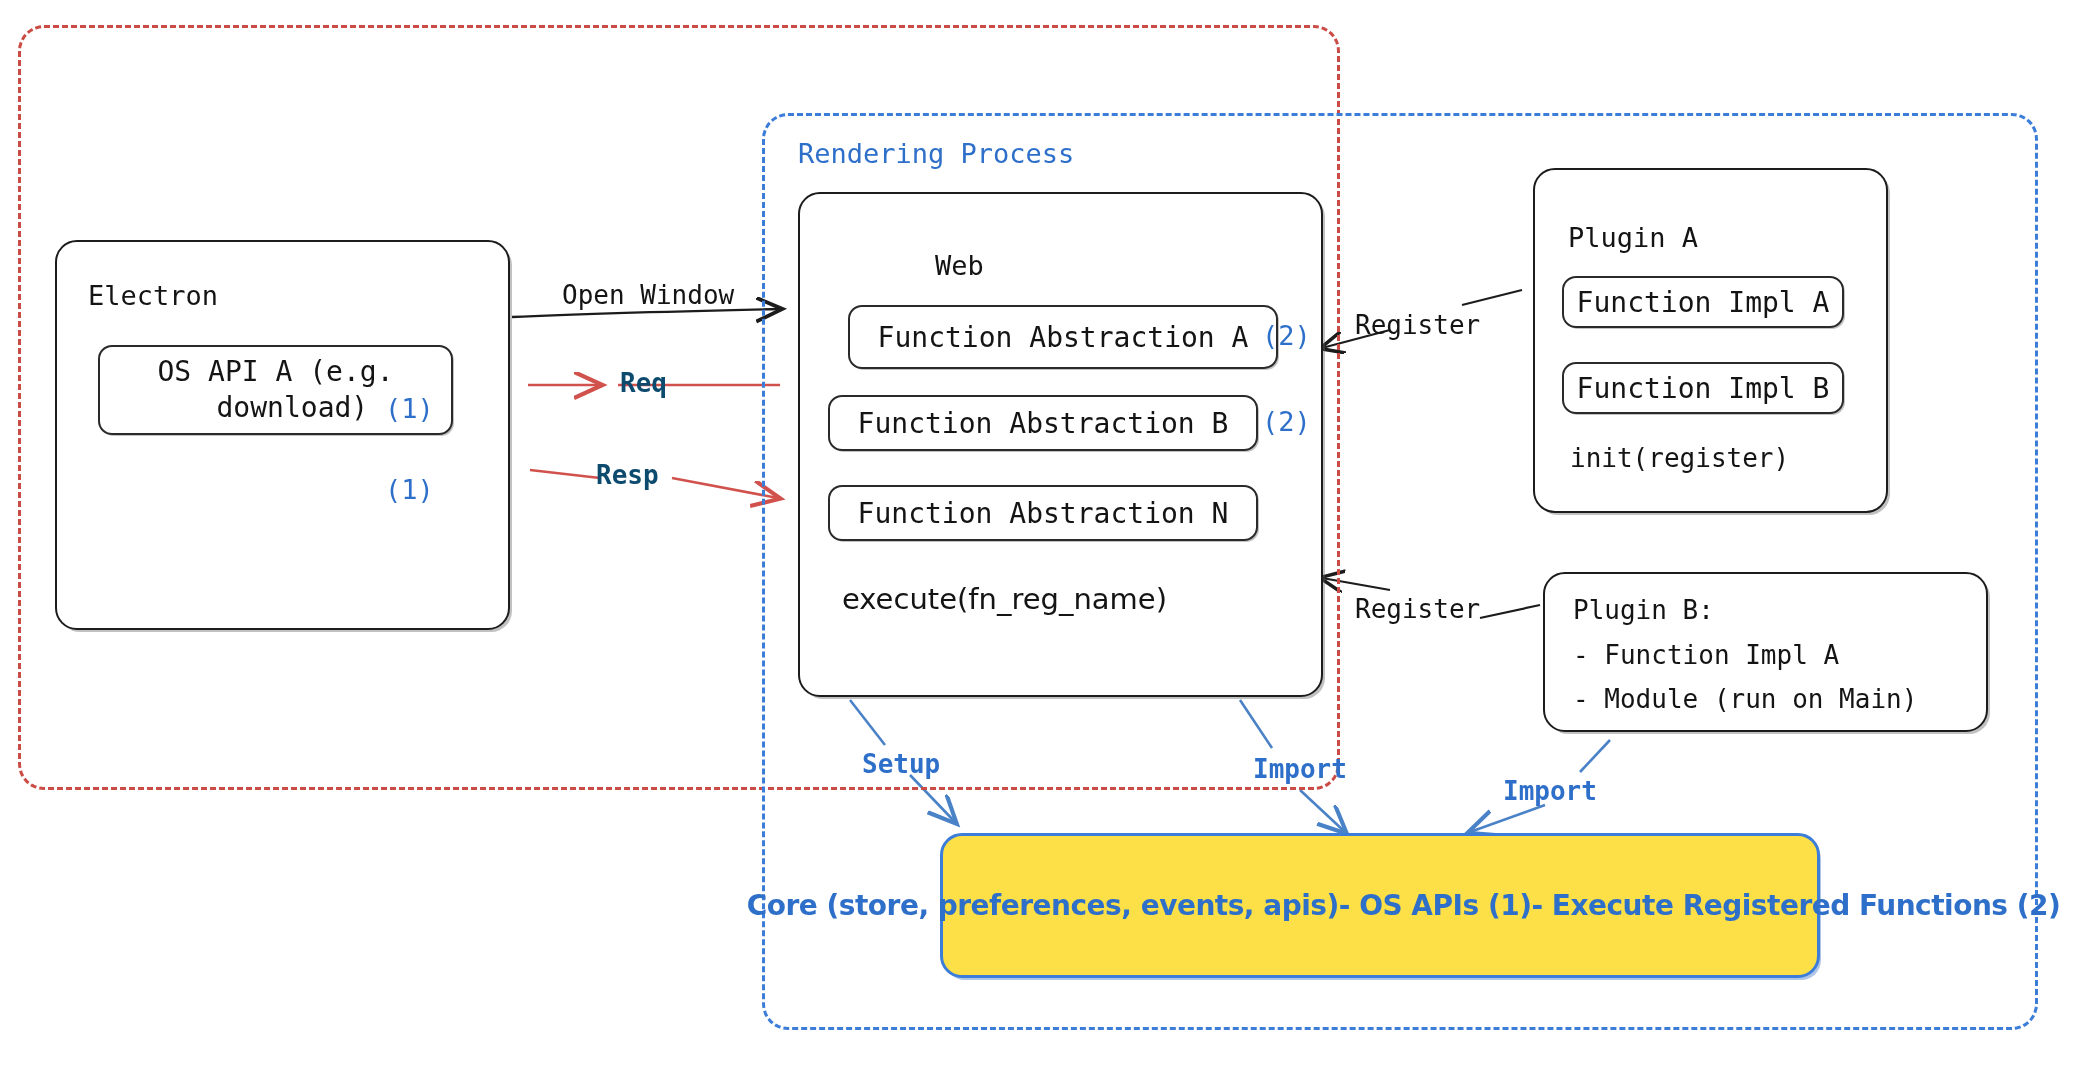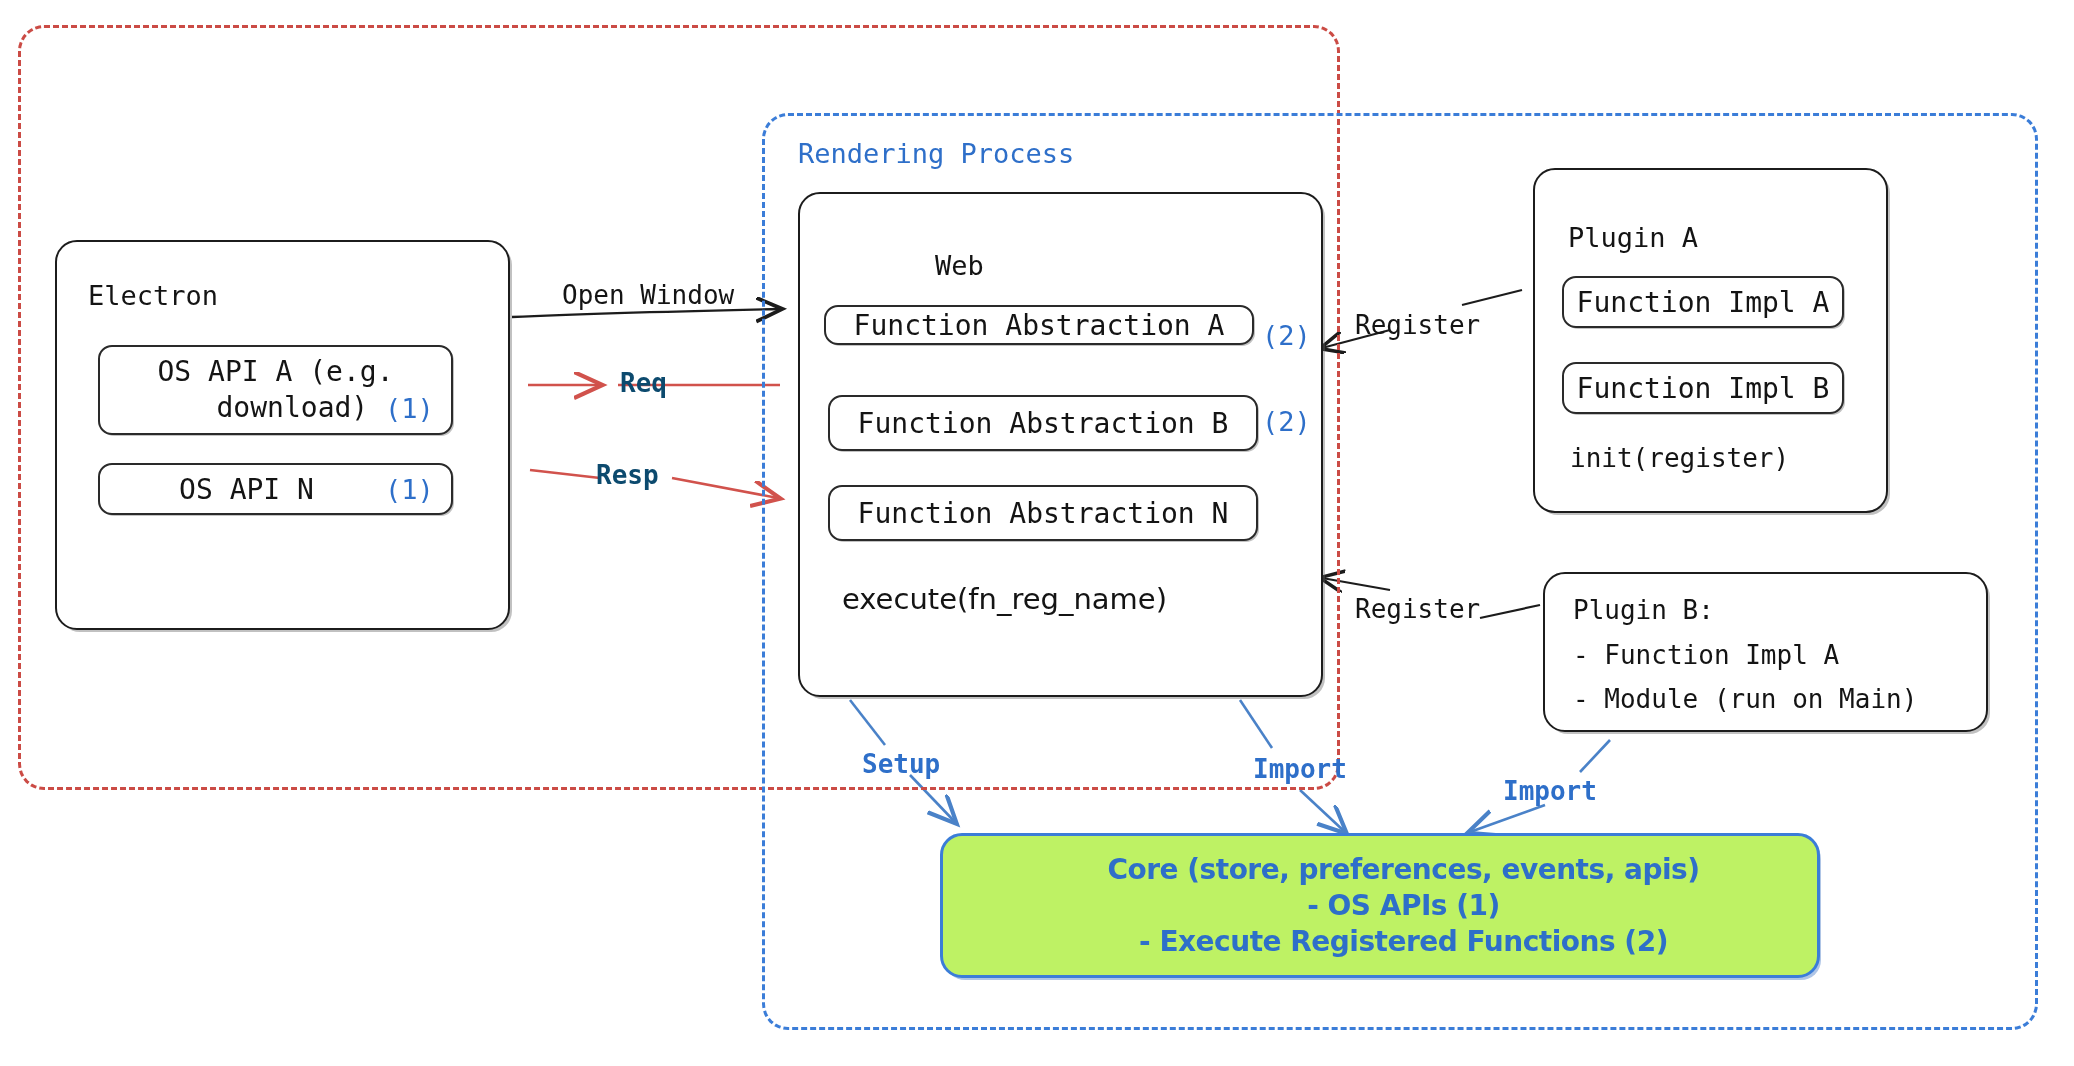--- a/index.html
+++ b/index.html
@@ -91,23 +91,23 @@
   .edge-label.black{color:#141414;}
   .edge-label.red{color:#0c4a6e;}
   .edge-label.blue{color:#2e6fc9;font-weight:bold;}
 
   
   .core{
     position:absolute;
     box-sizing:border-box;
     border:3px solid #3b7dd8;
     border-radius:22px;
-    background:#bef264;
+    background:#fde047;
     display:flex;
-    flex-direction:column;
+    flex-direction:row;
     align-items:center;
     justify-content:center;
     box-shadow:3px 4px 0 -2px rgba(110,150,210,.55);
     padding-left:47px;
   }
   .core-line{
     color:#2e6fc9;
     font-weight:bold;
     font-size:28px;
     line-height:36px;
@@ -183,30 +183,27 @@
   <div class="box shadowed" style="left:55px;top:240px;width:455px;height:390px;">
   </div>
   <div class="box-title" style="left:88px;top:280px;">Electron</div>
 
   <div class="inner" style="left:98px;top:345px;width:355px;height:90px;line-height:36px;">
     <span>OS API A (e.g.
   download)</span>
   </div>
   <div class="badge" style="left:385px;top:393px;">(1)</div>
 
-  <div class="inner" style="left:98px;top:463px;width:355px;height:52px;">
-    <span style="margin-right:58px;">OS API N</span>
-  </div>
   <div class="badge" style="left:385px;top:474px;">(1)</div>
 
   <div class="box shadowed" style="left:798px;top:192px;width:525px;height:505px;">
   </div>
   <div class="box-title" style="left:935px;top:250px;">Web</div>
 
-  <div class="inner" style="left:824px;top:305px;width:430px;height:40px;">
+  <div class="inner" style="left:848px;top:305px;width:430px;height:64px;">
     <span>Function Abstraction A</span>
   </div>
   <div class="badge" style="left:1262px;top:320px;">(2)</div>
 
   <div class="inner" style="left:828px;top:395px;width:430px;height:56px;">
     <span>Function Abstraction B</span>
   </div>
   <div class="badge" style="left:1262px;top:406px;">(2)</div>
 
   <div class="inner" style="left:828px;top:485px;width:430px;height:56px;">

